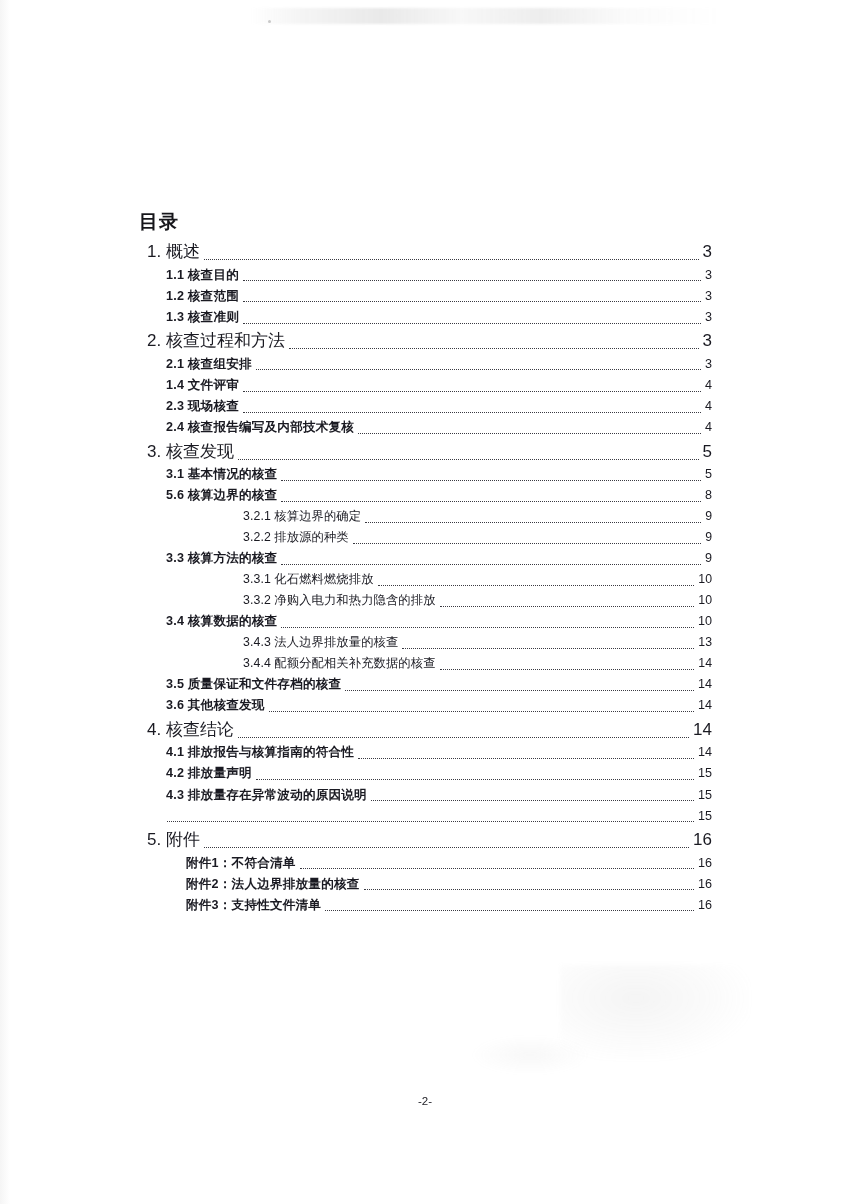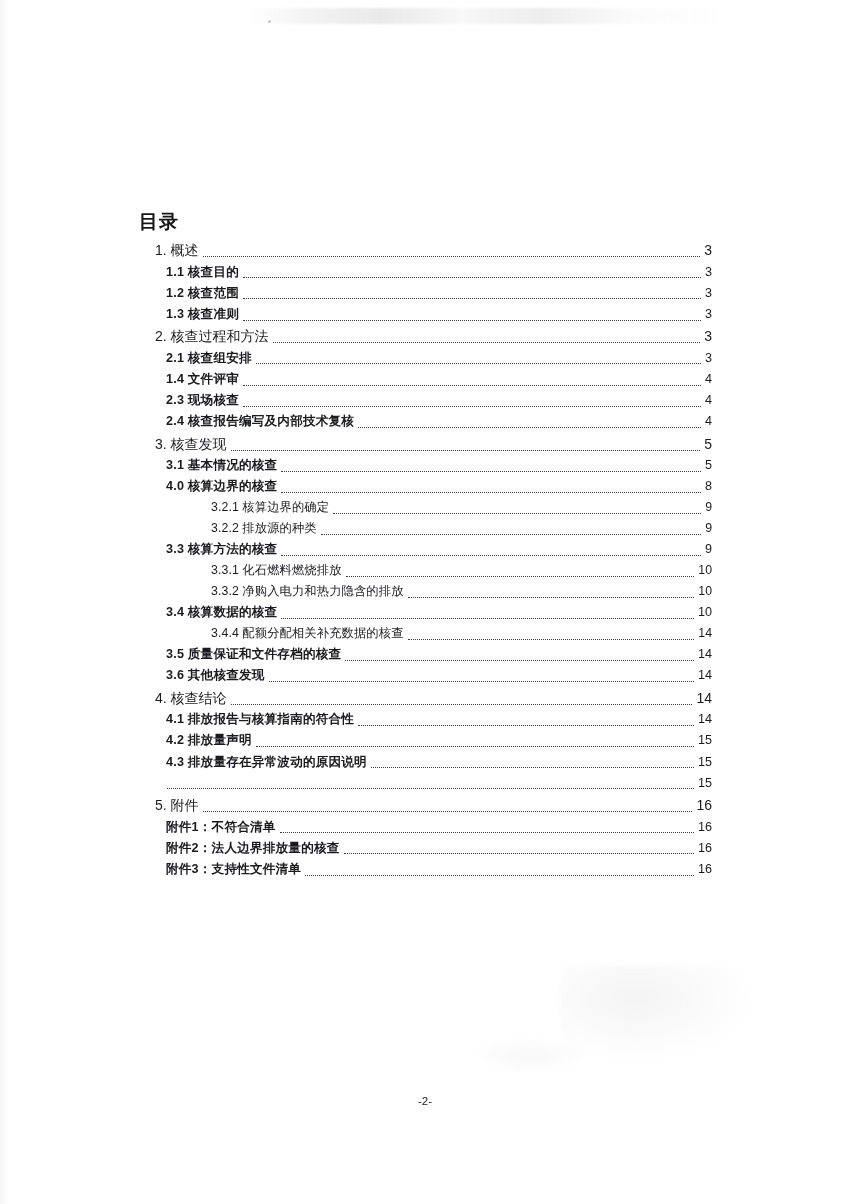--- a/index.html
+++ b/index.html
@@ -110,29 +110,29 @@
     margin: 0 1px;
     min-width: 8px;
   }
   .toc-row .page-num {
     flex: 0 0 auto;
     padding-left: 3px;
     text-align: right;
   }
 
   
-  .lvl1 { margin-left: 16px;  font-size: 14px; }
+  .lvl1 { margin-left: 8px;  font-size: 17px; }
   .lvl2 { margin-left: 27px; font-size: 12.6px; justify-content: space-between; }
-  .lvl3 { margin-left: 72px; font-size: 12.3px; }
+  .lvl3 { margin-left: 104px; font-size: 12.3px; }
 
   .lvl1 .label { font-weight: 500; }
   .lvl2 .label { font-weight: bold; letter-spacing: 0.2px; }
   .lvl3 .label { letter-spacing: 0.1px; }
 
-  .appendix .label { letter-spacing: 0.2px; }
+  .appendix .label { letter-spacing: 0.2px; margin-left: 20px; }
 
   .folio {
     position: absolute;
     left: 0;
     right: 0;
     top: 1095px;
     text-align: center;
     font-family: "Liberation Sans", sans-serif;
     font-size: 11.5px;
     color: #1d1d24;
@@ -201,21 +201,21 @@
         <span class="label">3. 核查发现</span>
         <span class="leader"></span>
         <span class="page-num">5</span>
       </div>
       <div class="toc-row lvl2">
         <span class="label">3.1 基本情况的核查</span>
         <span class="leader"></span>
         <span class="page-num">5</span>
       </div>
       <div class="toc-row lvl2">
-        <span class="label">4.0 核算边界的核查</span>
+        <span class="label">5.6 核算边界的核查</span>
         <span class="leader"></span>
         <span class="page-num">8</span>
       </div>
       <div class="toc-row lvl3">
         <span class="label">3.2.1 核算边界的确定</span>
         <span class="leader"></span>
         <span class="page-num">9</span>
       </div>
       <div class="toc-row lvl3">
         <span class="label">3.2.2 排放源的种类</span>
@@ -234,20 +234,25 @@
       </div>
       <div class="toc-row lvl3">
         <span class="label">3.3.2 净购入电力和热力隐含的排放</span>
         <span class="leader"></span>
         <span class="page-num">10</span>
       </div>
       <div class="toc-row lvl2">
         <span class="label">3.4 核算数据的核查</span>
         <span class="leader"></span>
         <span class="page-num">10</span>
+      </div>
+      <div class="toc-row lvl3">
+        <span class="label">3.4.3 法人边界排放量的核查</span>
+        <span class="leader"></span>
+        <span class="page-num">13</span>
       </div>
       <div class="toc-row lvl3">
         <span class="label">3.4.4 配额分配相关补充数据的核查</span>
         <span class="leader"></span>
         <span class="page-num">14</span>
       </div>
       <div class="toc-row lvl2">
         <span class="label">3.5 质量保证和文件存档的核查</span>
         <span class="leader"></span>
         <span class="page-num">14</span>

